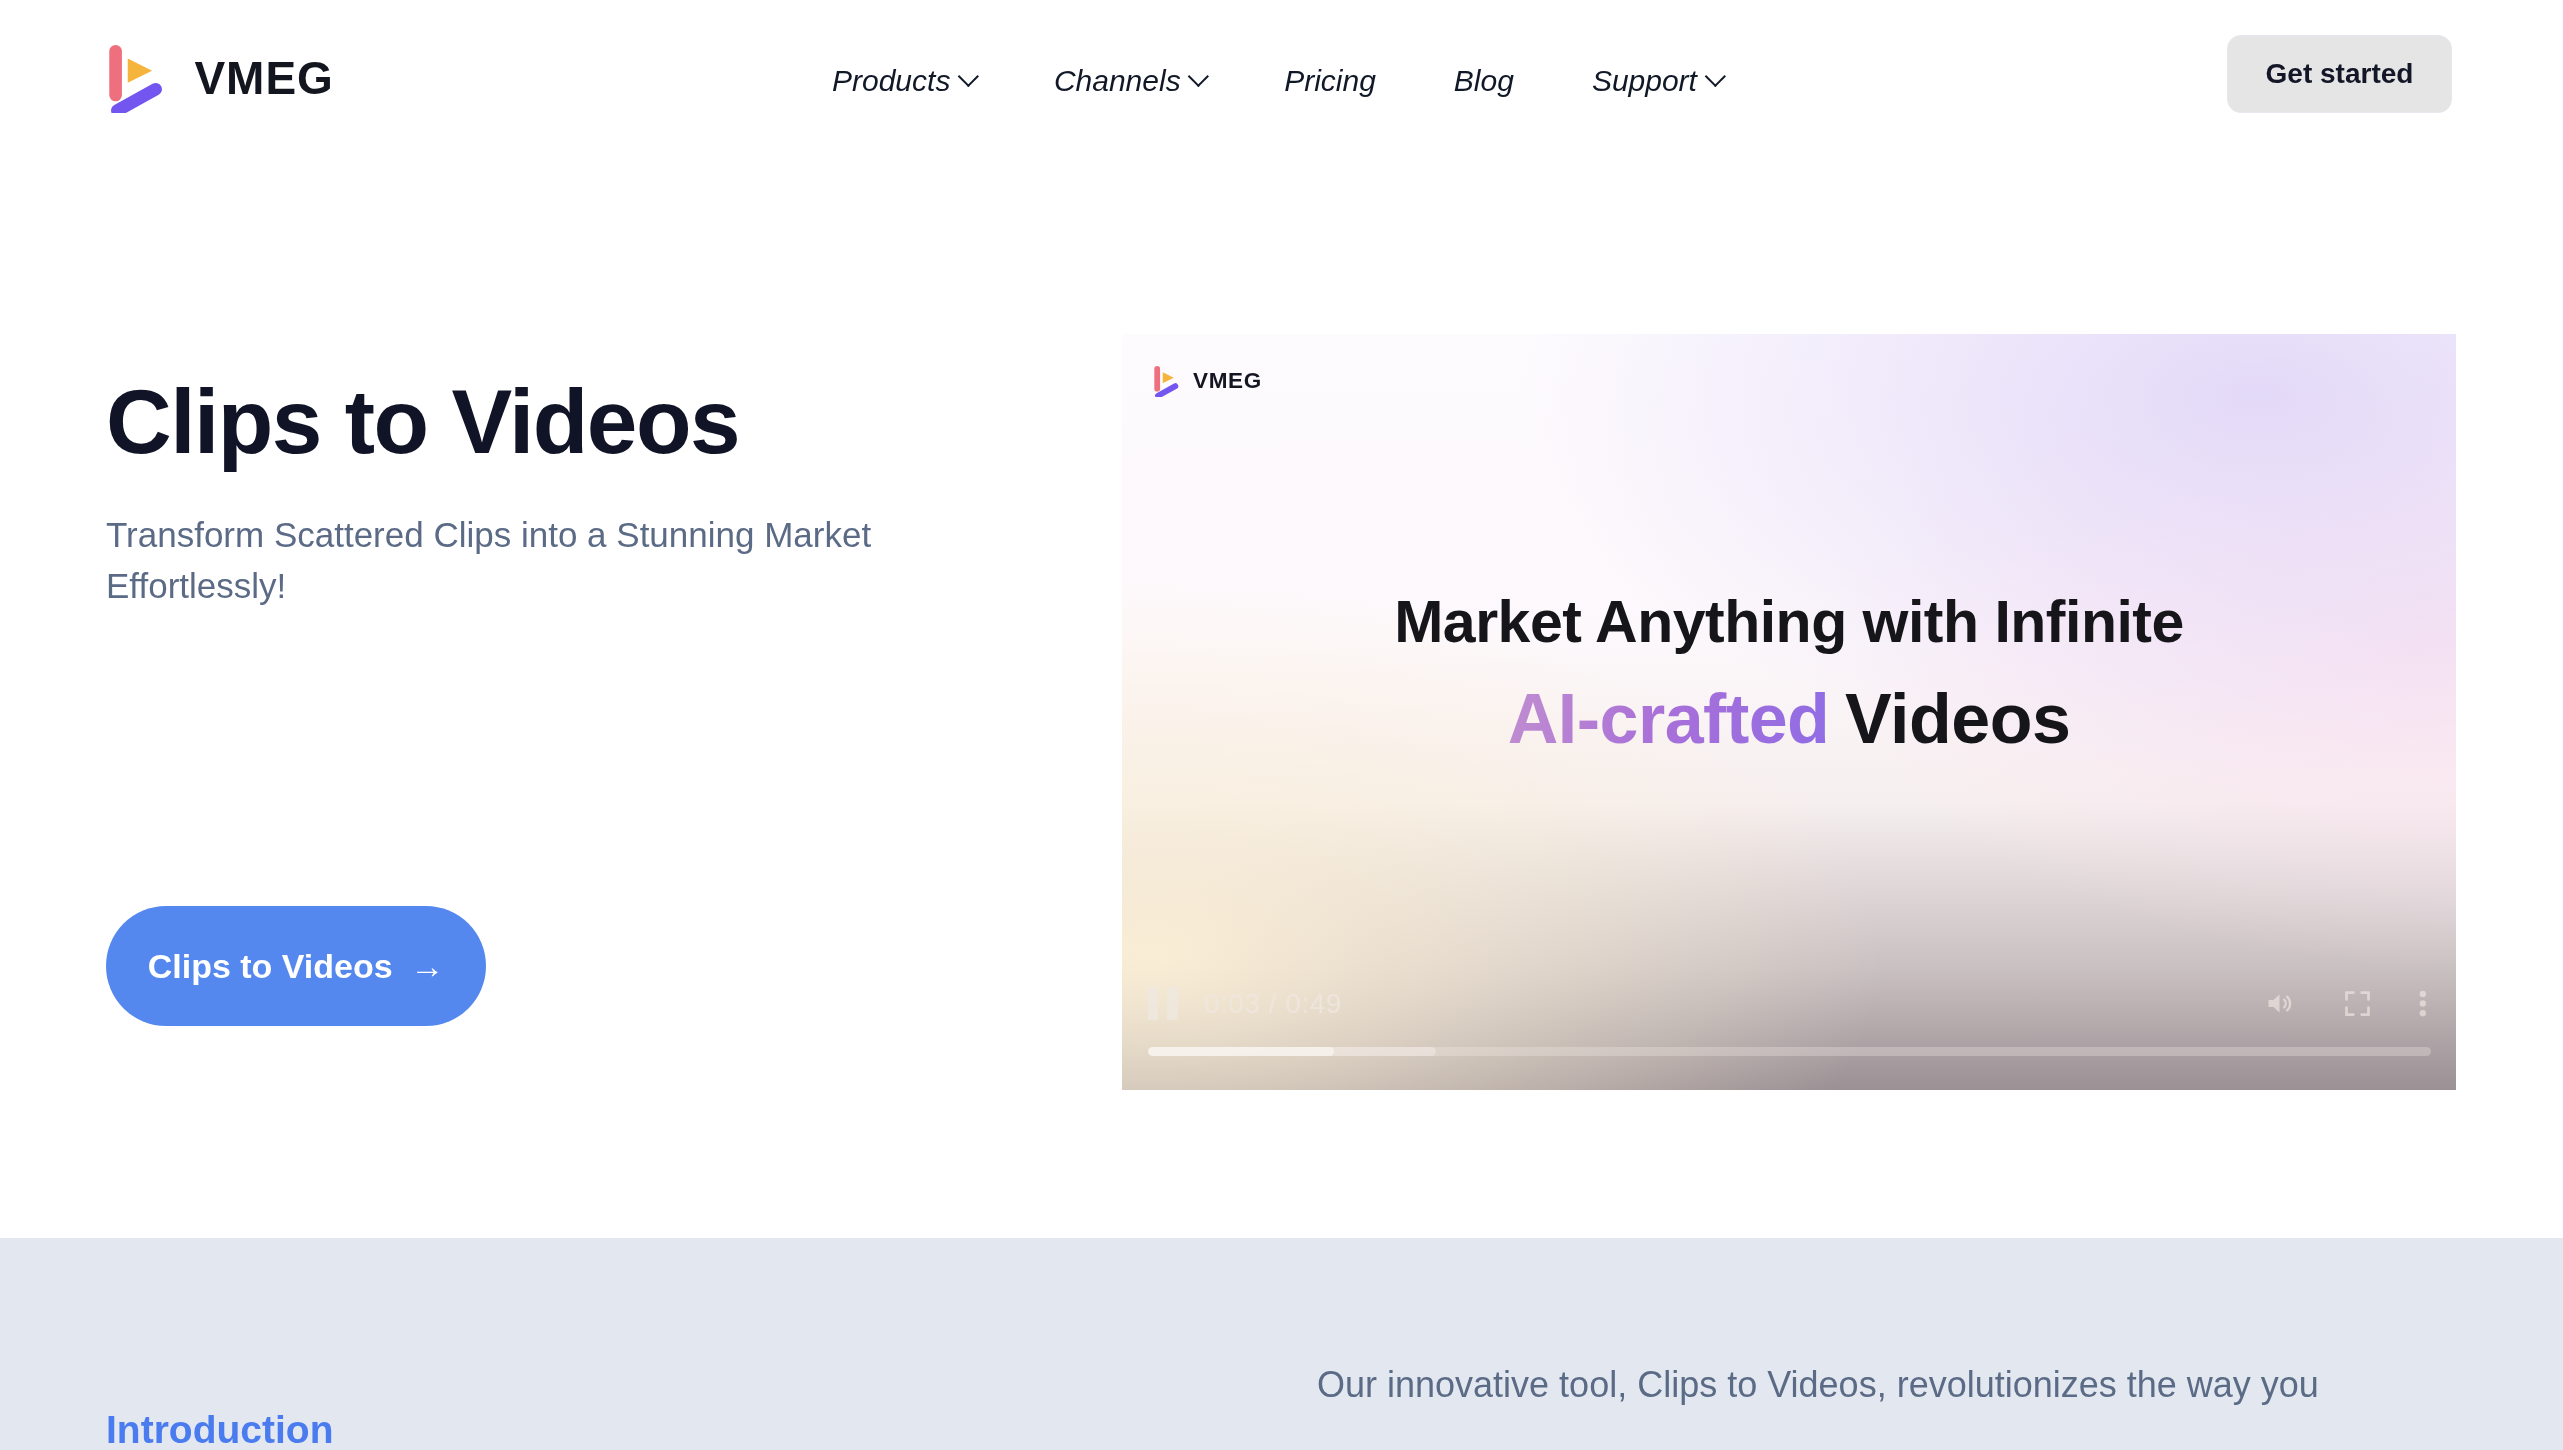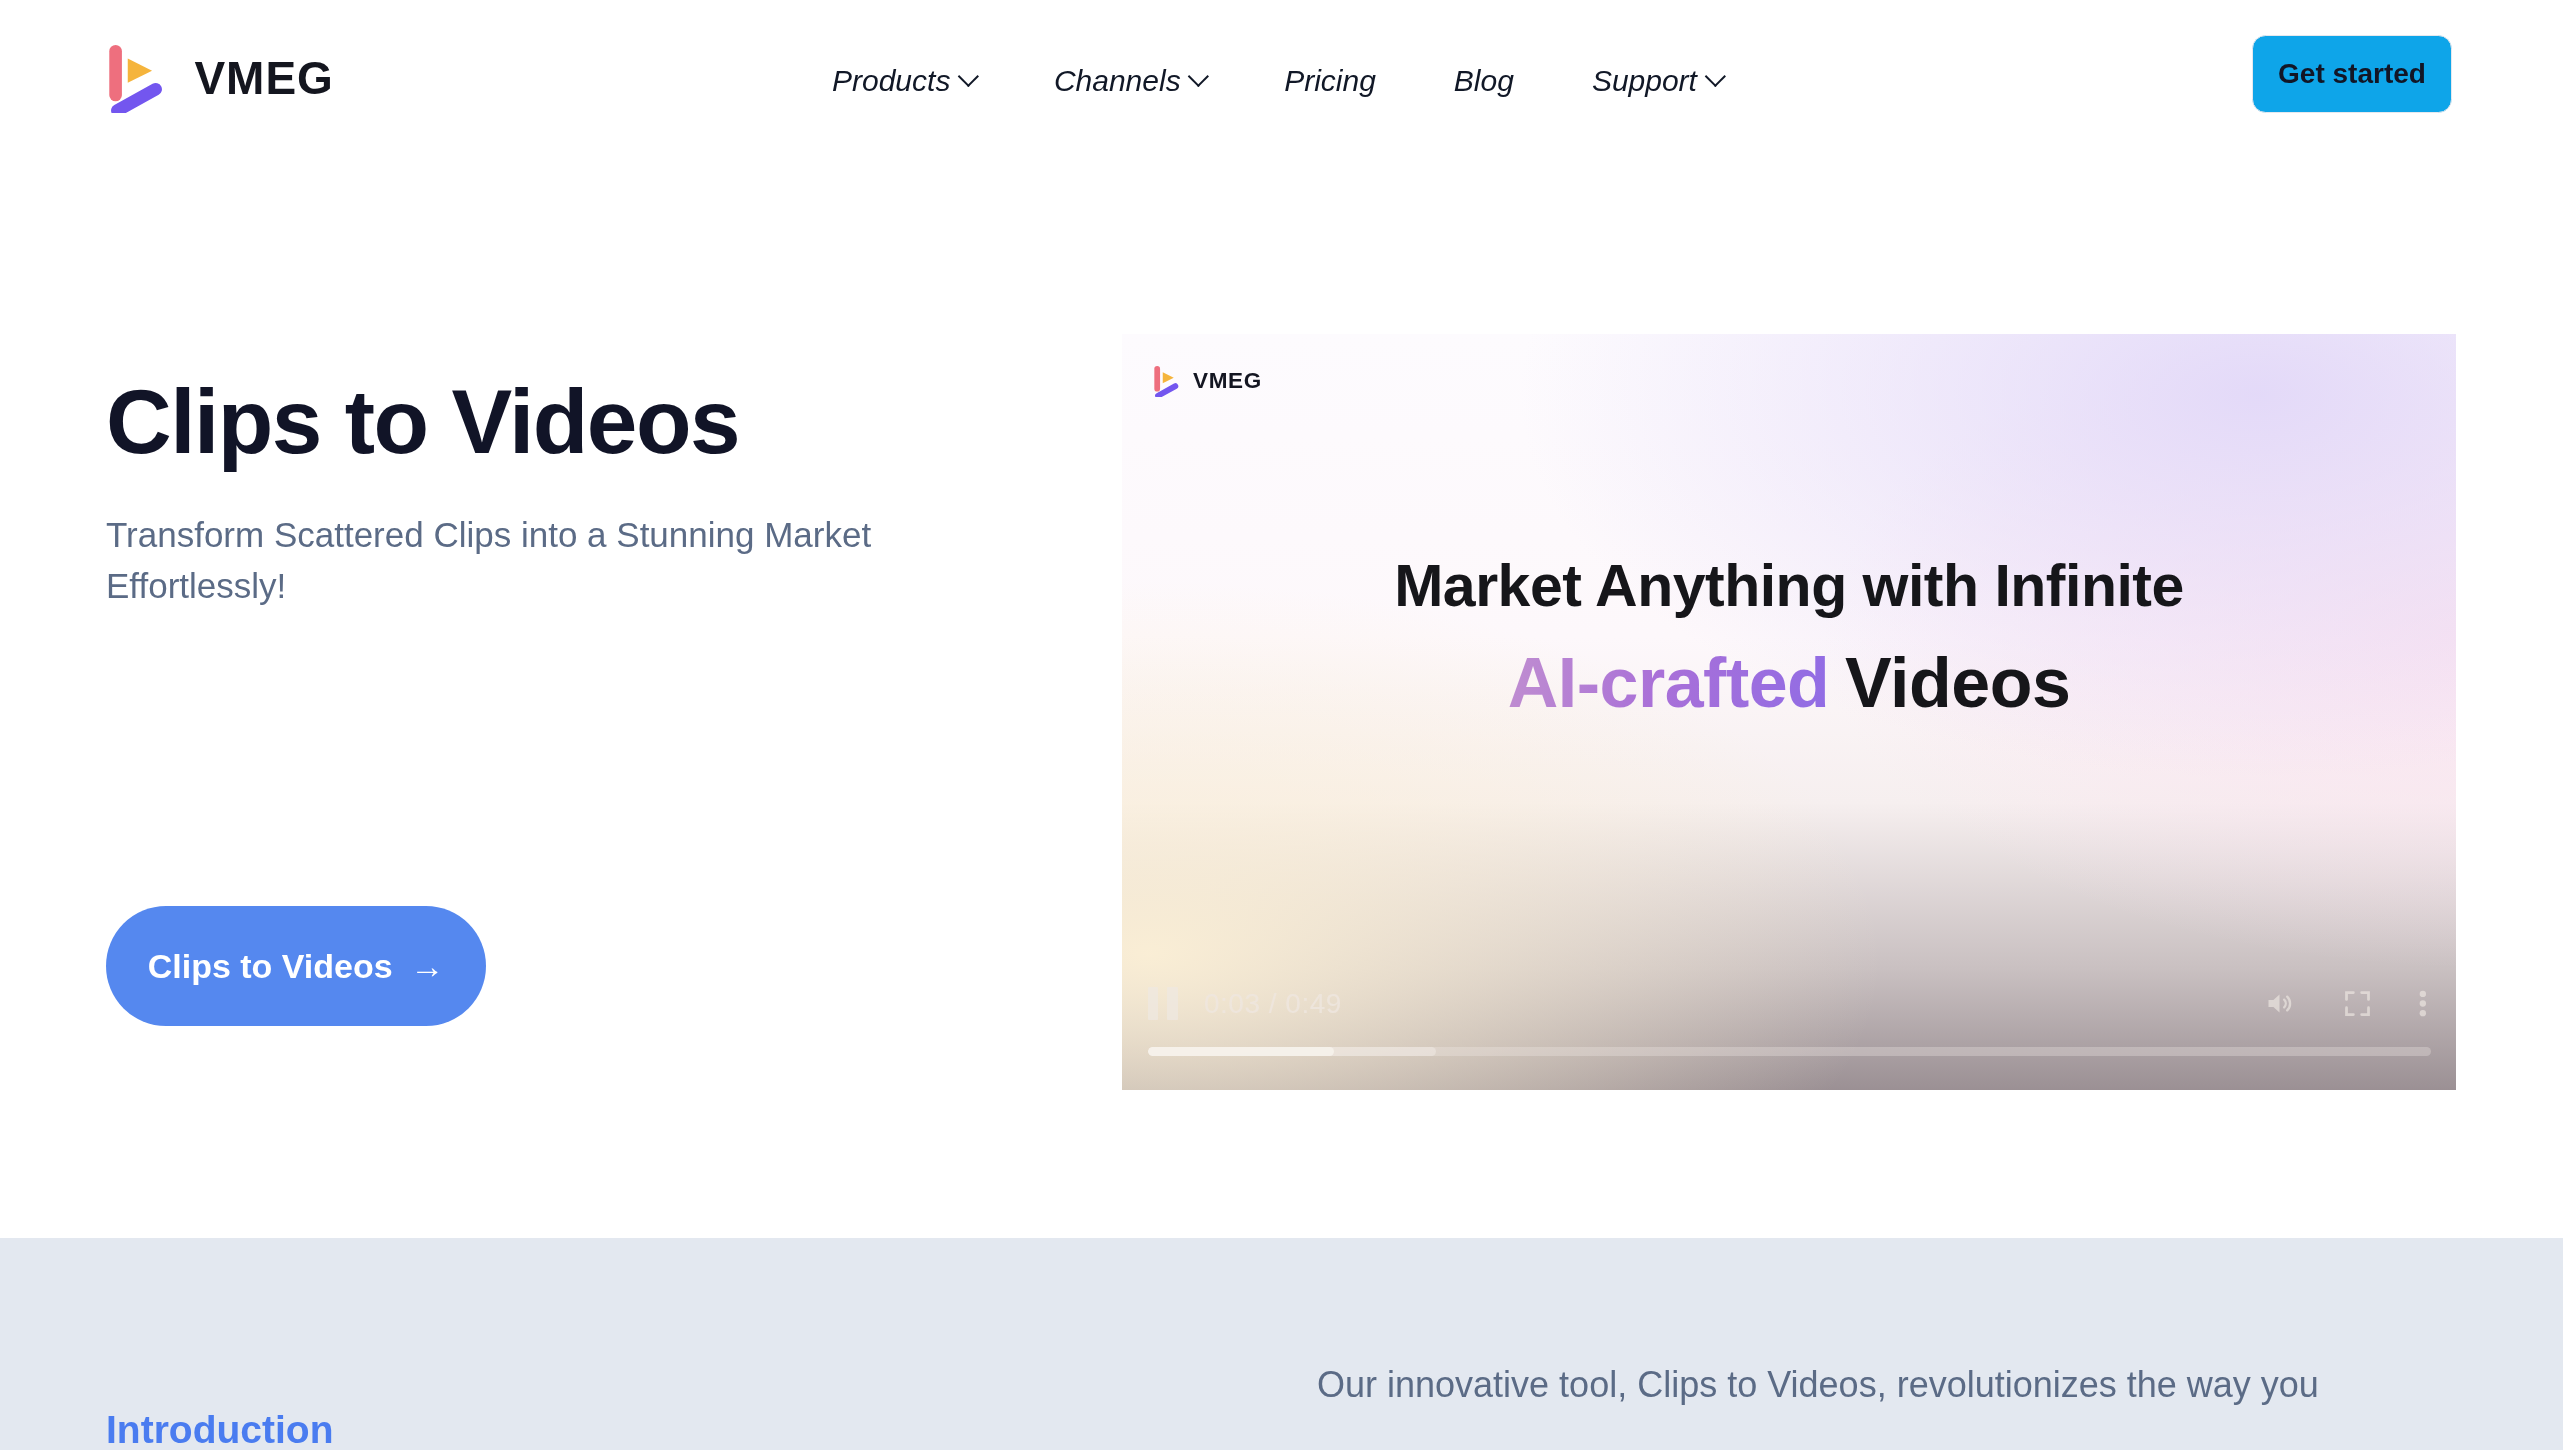--- a/index.html
+++ b/index.html
@@ -63,25 +63,25 @@
     width: 14.7px; height: 14.7px;
     border-right: 2.5px solid #111827;
     border-bottom: 2.5px solid #111827;
     transform: rotate(45deg) translate(-2.9px,-2.9px);
   }
 
   .get-started {
     position: absolute;
     right: 111px;
     top: 35px;
-    width: 200px;
+    width: 225px;
     height: 78px;
     border: 1.8px solid #e5e8ee;
     border-radius: 13.7px;
-    background: #0ea5e9;
+    background: #e5e5e5;
     color: #121626;
     font-size: 28px;
     font-weight: 700;
     font-family: "Liberation Sans", sans-serif;
     cursor: pointer;
     display: flex;
     align-items: center;
     justify-content: center;
   }
 
@@ -162,20 +162,21 @@
     left: 0; right: 0;
     top: 219px;
     text-align: center;
     color: #16161a;
   }
   .cap-line1 {
     font-size: 59px;
     font-weight: 700;
     letter-spacing: -0.5px;
     line-height: 1.15;
+    margin-top: 36px;
   }
   .cap-line2 {
     margin-top: 22px;
     font-size: 70px;
     font-weight: 700;
     letter-spacing: -0.5px;
     line-height: 1.15;
   }
   .ai-crafted {
     background: linear-gradient(100deg, #c08ed0 0%, #a970d8 45%, #8e6ce6 100%);

